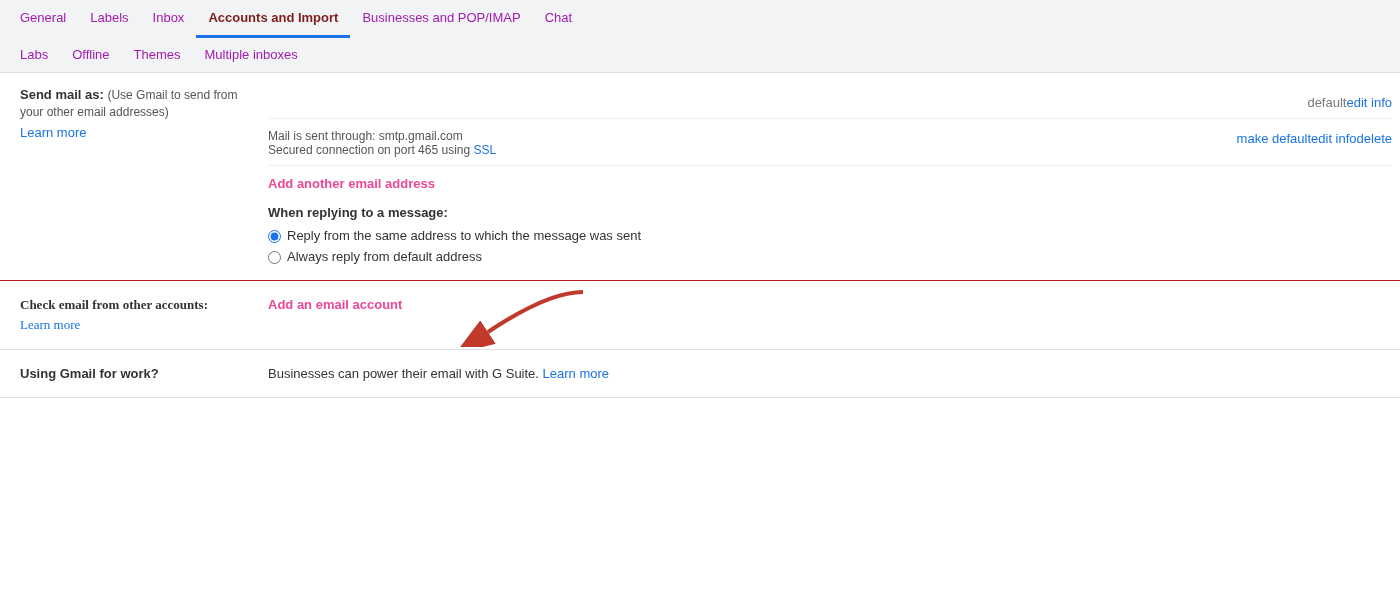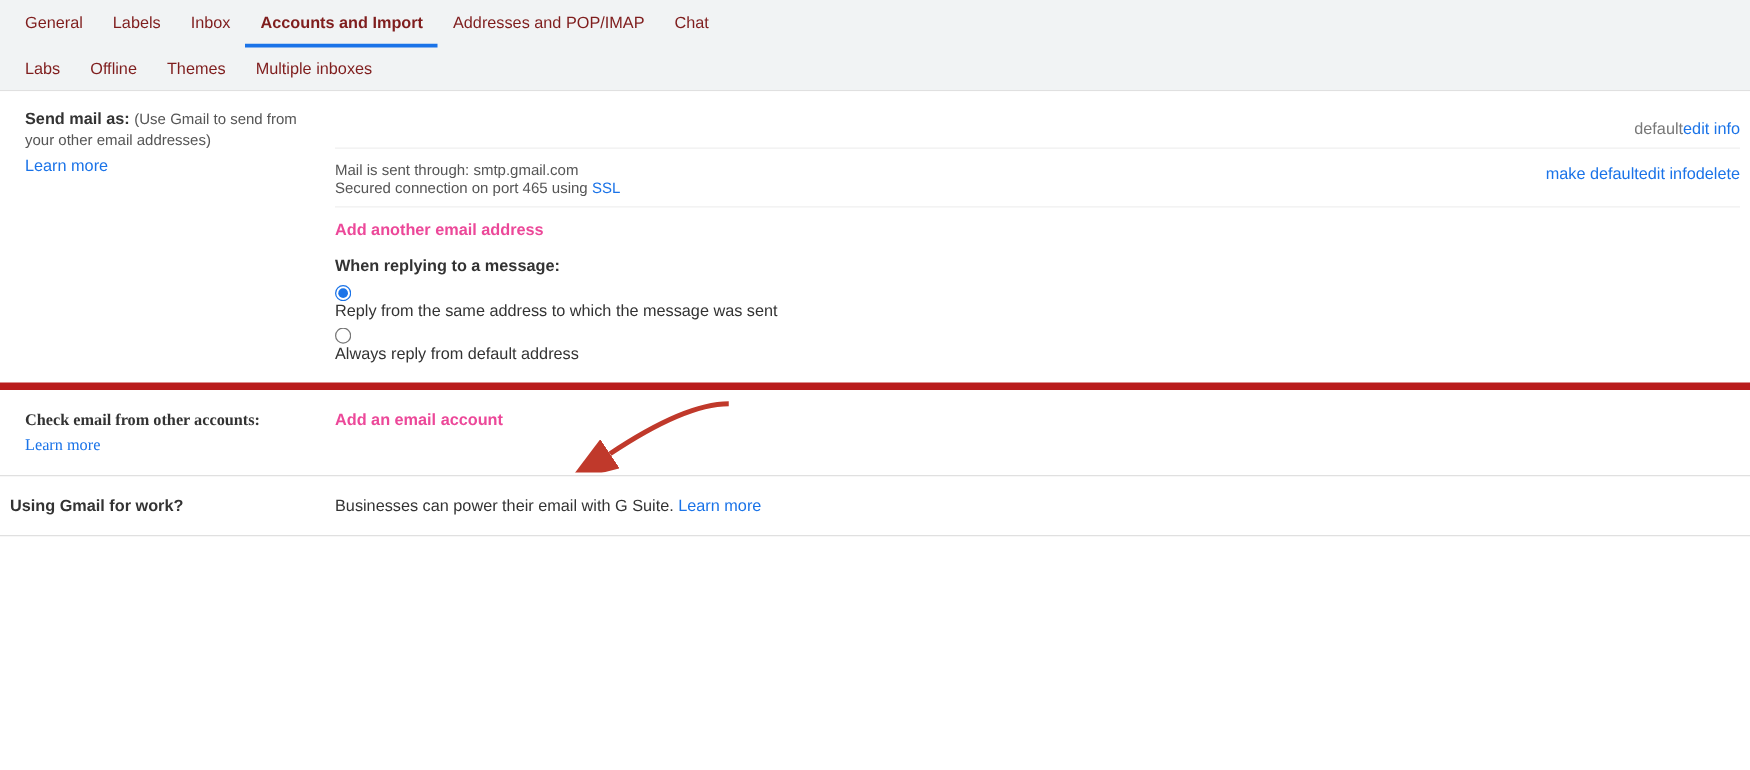--- a/index.html
+++ b/index.html
@@ -20,41 +20,41 @@
       border-bottom: 1px solid #e0e0e0;
       padding: 0 8px;
     }
     .nav-row {
       display: flex;
       flex-wrap: wrap;
     }
     .nav-tab {
       display: inline-block;
       padding: 10px 12px;
-      color: #7f1d1d;
+      color: #a21caf;
       font-size: 13px;
       cursor: pointer;
       text-decoration: none;
       white-space: nowrap;
     }
     .nav-tab.active {
       color: #7f1d1d;
       font-weight: bold;
       border-bottom: 3px solid #1a73e8;
       margin-bottom: -1px;
     }
     
     .content {
       background: #fff;
     }
     
     .send-mail-row {
       display: flex;
       width: 100%;
-      border-bottom: 6px solid #b91c1c;
+      border-bottom: 1px solid #b91c1c;
     }
     .send-mail-label {
       padding: 14px 16px 14px 20px;
       width: 260px;
       flex-shrink: 0;
       vertical-align: top;
     }
     .send-mail-label .title {
       font-weight: bold;
       font-size: 13px;
@@ -136,24 +136,23 @@
     .reply-section {
       margin-top: 6px;
     }
     .reply-title {
       font-weight: bold;
       font-size: 13px;
       margin-bottom: 8px;
     }
     .radio-option {
       display: flex;
-      align-items: flex-start;
+      align-items: flex-end;
       margin-bottom: 6px;
       font-size: 13px;
-      flex-direction: column;
     }
     .radio-option input[type="radio"] {
       margin-right: 6px;
       accent-color: #1a73e8;
     }
     .reply-note {
       font-size: 12px;
       color: #555;
       margin-top: 4px;
       margin-left: 2px;
@@ -191,21 +190,21 @@
       align-items: flex-start;
       position: relative;
     }
 
     
     .gmail-work-row {
       display: flex;
       border-bottom: 1px solid #e0e0e0;
     }
     .gmail-work-label {
-      padding: 16px 16px 16px 8px;
+      padding: 16px 16px 16px 20px;
       width: 260px;
       flex-shrink: 0;
       font-weight: bold;
       font-size: 13px;
     }
     .gmail-work-content {
       padding: 16px 8px;
       flex: 1;
       font-size: 13px;
       color: #333;
@@ -232,21 +231,21 @@
 
 <div class="settings-container">
 
   <div class="nav-tabs">
     <div class="nav-row">
 
       <a class="nav-tab">General</a>
       <a class="nav-tab">Labels</a>
       <a class="nav-tab">Inbox</a>
       <a class="nav-tab active">Accounts and Import</a>
-      <a class="nav-tab">Addresses and POP/IMAP</a>
+      <a class="nav-tab">Businesses and POP/IMAP</a>
       <a class="nav-tab">Chat</a>
     </div>
     <div class="nav-row">
       <a class="nav-tab">Labs</a>
       <a class="nav-tab">Offline</a>
       <a class="nav-tab">Themes</a>
       <a class="nav-tab">Multiple inboxes</a>
     </div>
   </div>
 

